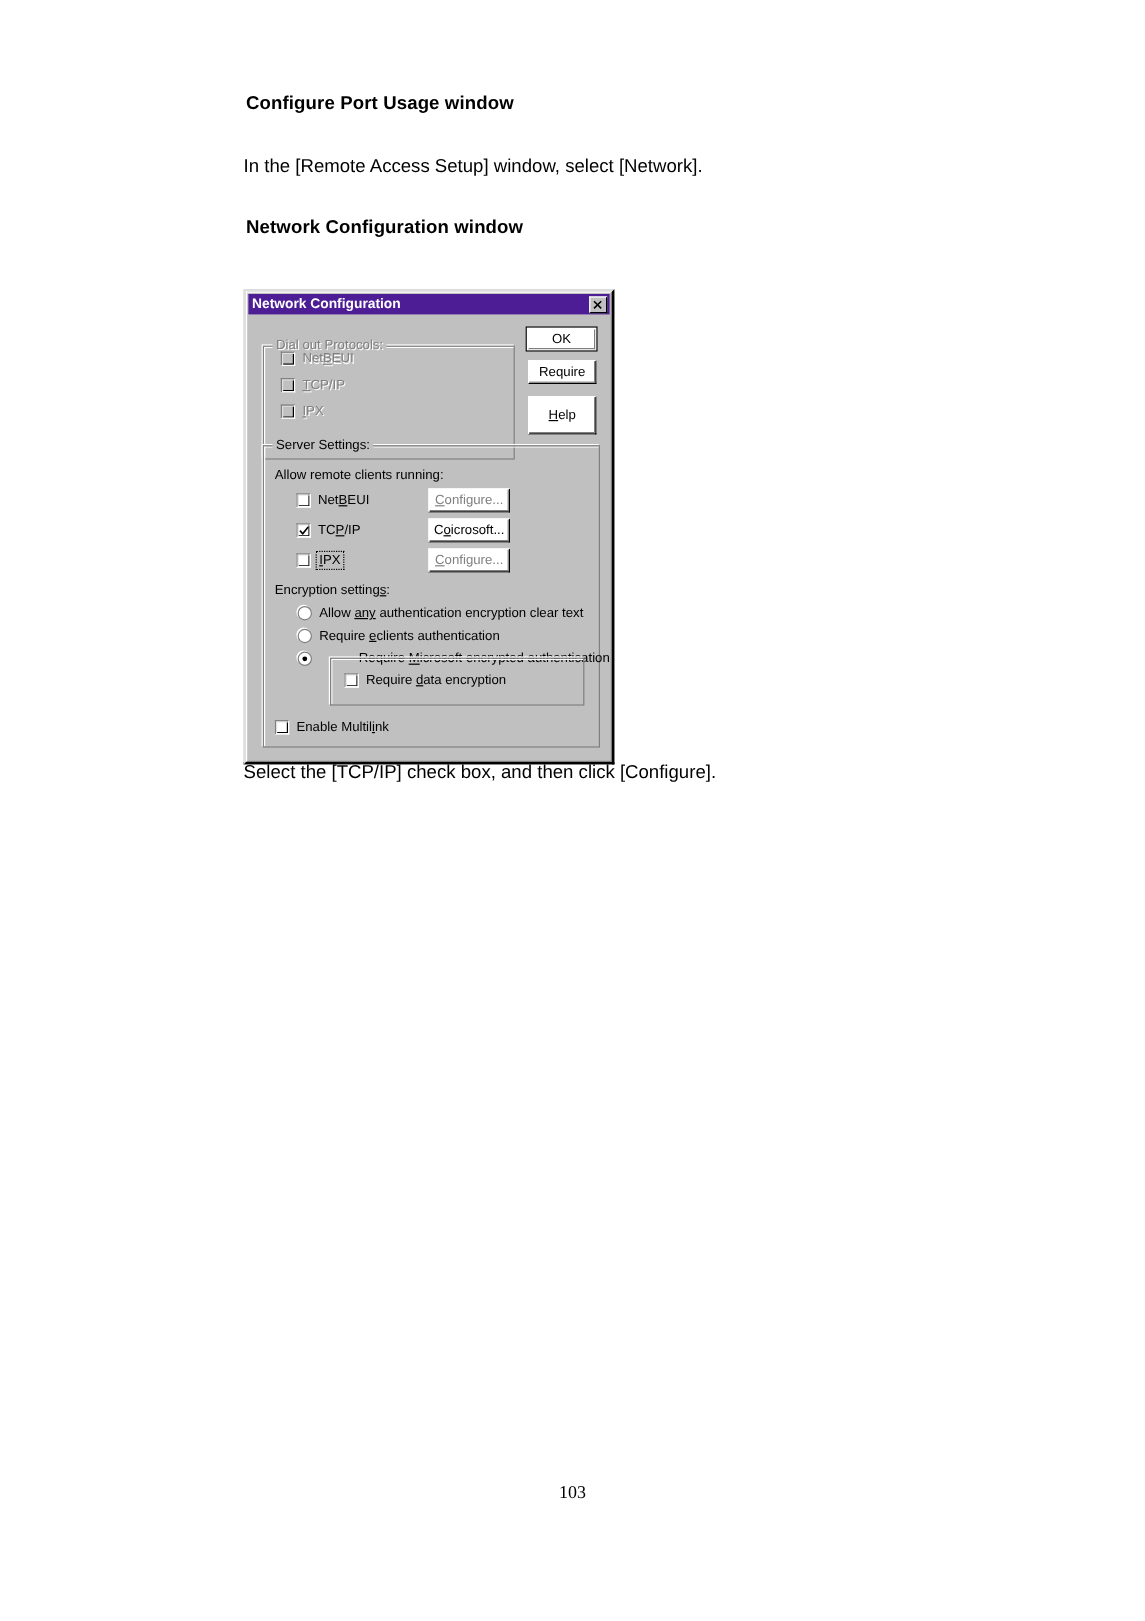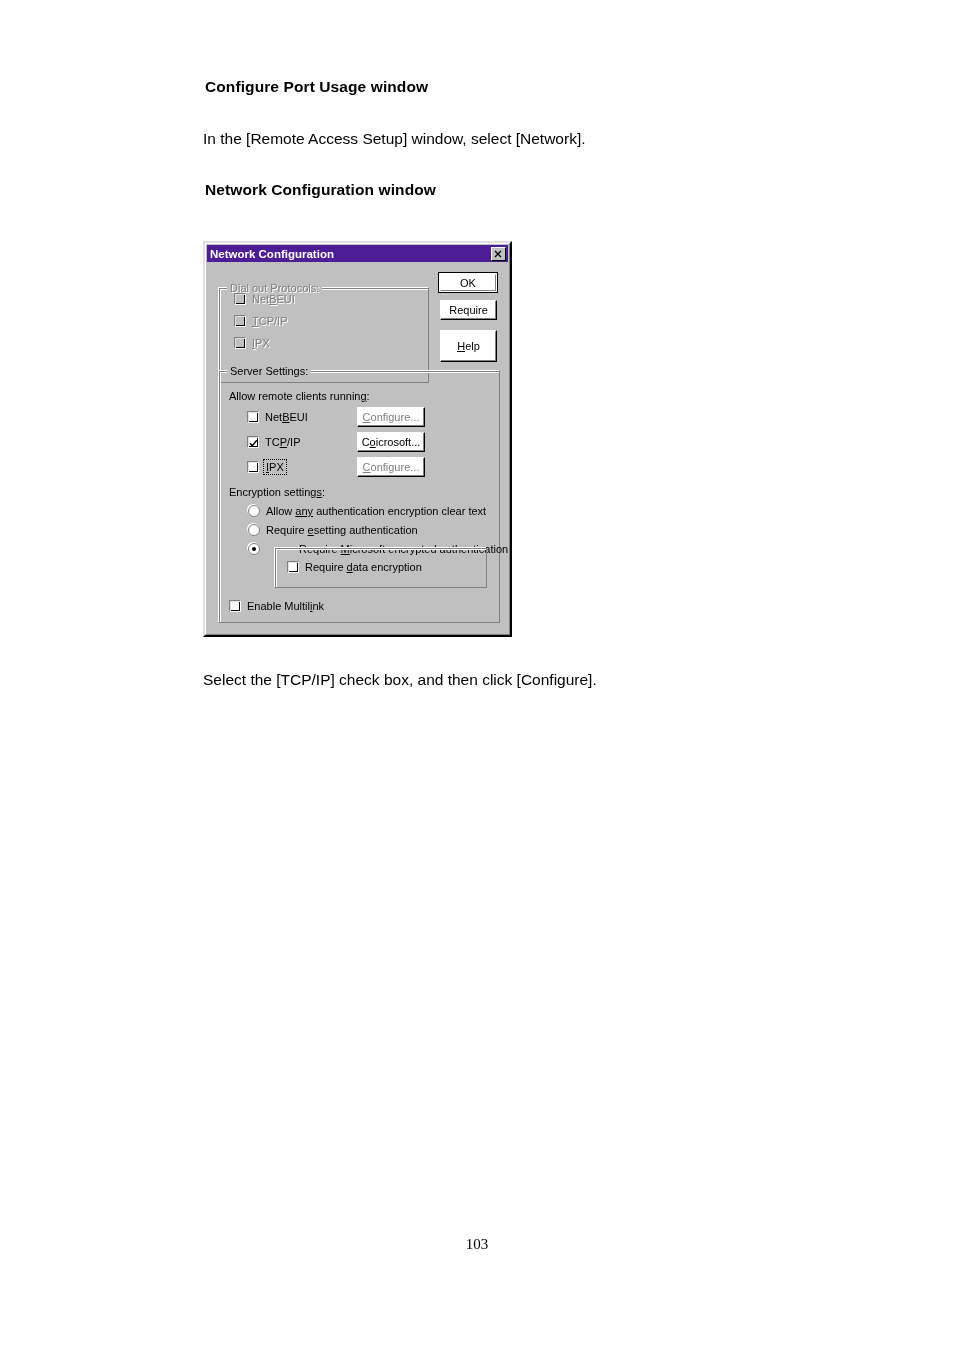--- a/index.html
+++ b/index.html
@@ -42,21 +42,21 @@
   .heading2 {
     font-size: 15.5px;
     font-weight: bold;
     letter-spacing: .1px;
     margin: 0 0 6px 2px;
   }
 
   .closing {
     position: absolute;
     left: 203px;
-    top: 668px;
+    top: 632px;
     font-size: 15.5px;
     line-height: 24px;
   }
 
   .page-number {
     position: absolute;
     left: 0;
     top: 1236px;
     width: 954px;
     text-align: center;
@@ -356,21 +356,21 @@
 
   <div class="label-static" style="left:24px; top:243px;"><span>Encryption setting</span><span class="u">s</span><span>:</span></div>
 
   <div class="radio-row" style="left:43px; top:262px;">
     <span class="radio"></span>
     <span><span>Allow </span><span class="u">any</span><span> authentication encryption clear text</span></span>
   </div>
 
   <div class="radio-row" style="left:43px; top:281px;">
     <span class="radio"></span>
-    <span><span>Require </span><span class="u">e</span><span>setting authentication</span></span>
+    <span><span>Require </span><span class="u">e</span><span>clients authentication</span></span>
   </div>
 
   <div class="radio-row" style="left:43px; top:300px;gap:33px;">
     <span class="radio">
       <span class="dot"></span>
     </span>
     <span><span>Require </span><span class="u">M</span><span>icrosoft encrypted authentication</span></span>
   </div>
 
   <div class="group" style="left:70px; top:305px; width:212px; height:40px;"></div>

